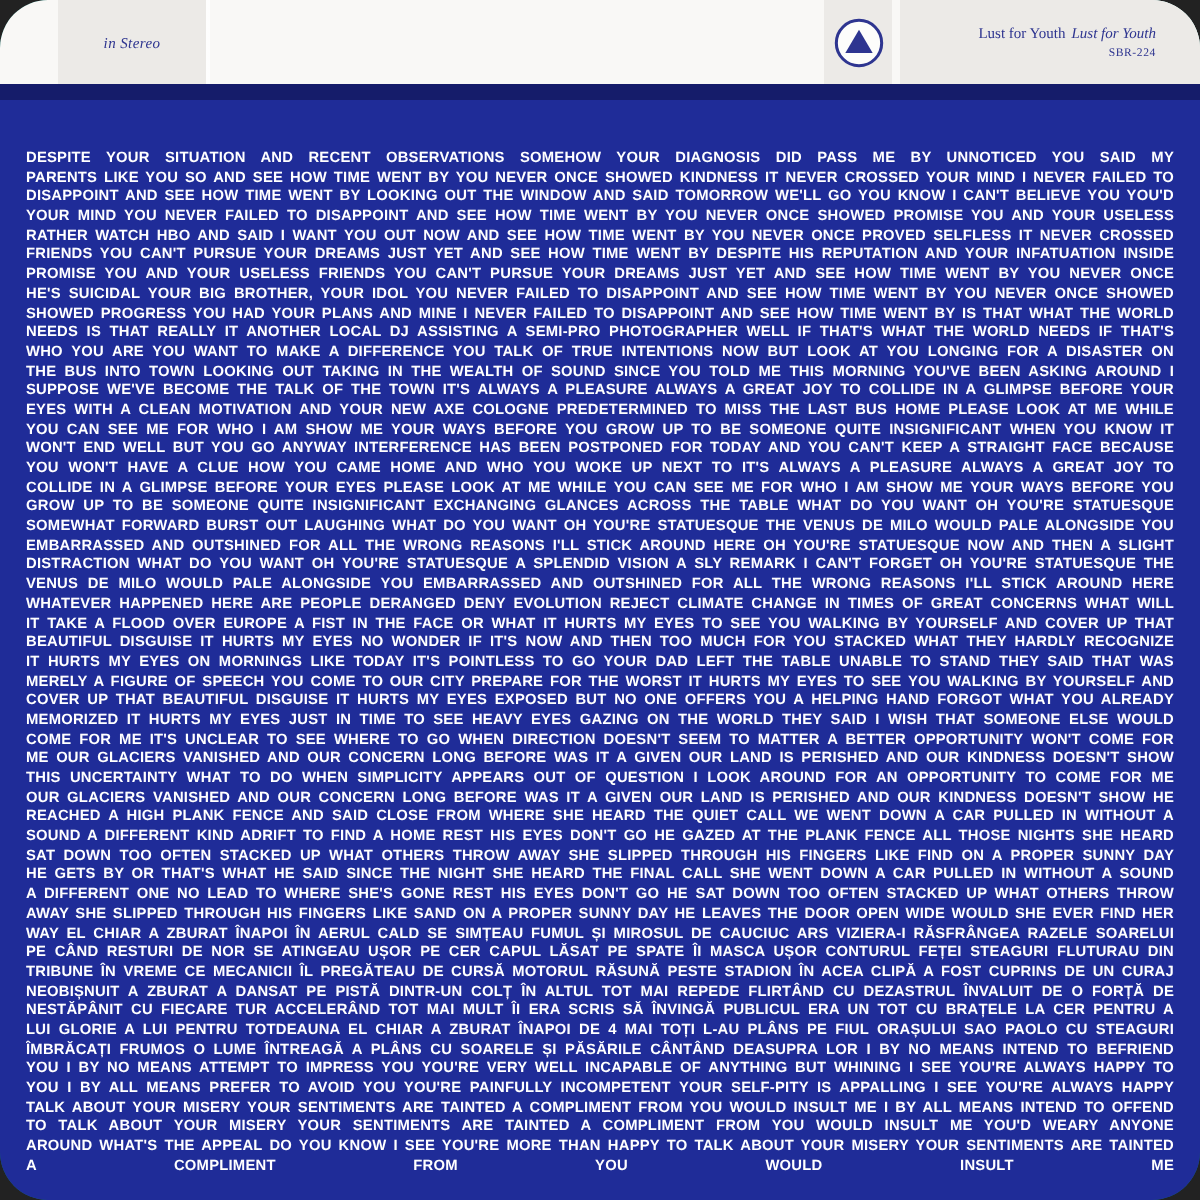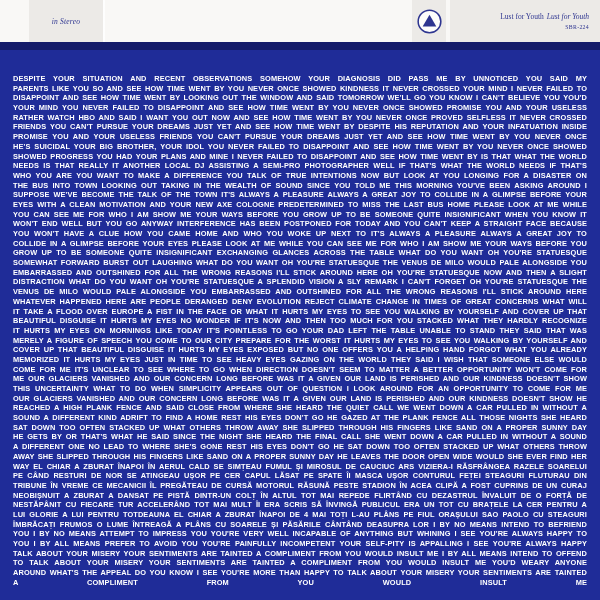--- a/index.html
+++ b/index.html
@@ -1,19 +1,20 @@
 <!DOCTYPE html>
 <html><head>
 <meta charset="utf-8">
 <style>
   html,body { margin:0; padding:0; background:#222; }
   .cover {
     position:relative; width:600px; height:600px; margin:0 auto;
     background:#0f766e; overflow:hidden;
     font-family:"Liberation Sans","DejaVu Sans",sans-serif;
+    border-radius:24px;
   }
   
   .header {
     position:absolute; top:0; left:0; width:600px; height:42px;
     background:#f9f8f6;
   }
   .stereo-panel {
     position:absolute; left:29px; top:0; width:74px; height:42px;
     background:#eceae7;
     display:flex; align-items:center; justify-content:center;
@@ -33,21 +34,21 @@
   }
   .logo-panel {
     position:absolute; left:412px; top:0; width:34px; height:42px;
     background:#eceae7; display:flex; align-items:center; justify-content:center;
   }
   .logo-icon { width:27px; height:27px; display:block; }
   .title-panel {
     position:absolute; left:450px; top:0; width:150px; height:42px;
     background:#eceae7; box-sizing:border-box;
     display:flex; flex-direction:column; align-items:flex-end; justify-content:center;
-    padding-right:11px;
+    padding-right:22px;
   }
   .title-line {
     font-family:"Liberation Serif","DejaVu Serif",serif;
     font-size:7.5px; color:#2e3590; white-space:nowrap;
   }
   .title-line .album-title { font-style:italic; margin-left:3px; }
   .catalog {
     font-family:"Liberation Serif","DejaVu Serif",serif;
     font-size:5.8px; color:#2e3590; margin-top:2.5px; letter-spacing:.3px;
   }
@@ -128,21 +129,21 @@
       <div class="lyric-line">IT HURTS MY EYES ON MORNINGS LIKE TODAY IT'S POINTLESS TO GO YOUR DAD LEFT THE TABLE UNABLE TO STAND THEY SAID THAT WAS</div>
       <div class="lyric-line">MERELY A FIGURE OF SPEECH YOU COME TO OUR CITY PREPARE FOR THE WORST IT HURTS MY EYES TO SEE YOU WALKING BY YOURSELF AND</div>
       <div class="lyric-line">COVER UP THAT BEAUTIFUL DISGUISE IT HURTS MY EYES EXPOSED BUT NO ONE OFFERS YOU A HELPING HAND FORGOT WHAT YOU ALREADY</div>
       <div class="lyric-line">MEMORIZED IT HURTS MY EYES JUST IN TIME TO SEE HEAVY EYES GAZING ON THE WORLD THEY SAID I WISH THAT SOMEONE ELSE WOULD</div>
       <div class="lyric-line">COME FOR ME IT'S UNCLEAR TO SEE WHERE TO GO WHEN DIRECTION DOESN'T SEEM TO MATTER A BETTER OPPORTUNITY WON'T COME FOR</div>
       <div class="lyric-line">ME OUR GLACIERS VANISHED AND OUR CONCERN LONG BEFORE WAS IT A GIVEN OUR LAND IS PERISHED AND OUR KINDNESS DOESN'T SHOW</div>
       <div class="lyric-line">THIS UNCERTAINTY WHAT TO DO WHEN SIMPLICITY APPEARS OUT OF QUESTION I LOOK AROUND FOR AN OPPORTUNITY TO COME FOR ME</div>
       <div class="lyric-line">OUR GLACIERS VANISHED AND OUR CONCERN LONG BEFORE WAS IT A GIVEN OUR LAND IS PERISHED AND OUR KINDNESS DOESN'T SHOW HE</div>
       <div class="lyric-line">REACHED A HIGH PLANK FENCE AND SAID CLOSE FROM WHERE SHE HEARD THE QUIET CALL WE WENT DOWN A CAR PULLED IN WITHOUT A</div>
       <div class="lyric-line">SOUND A DIFFERENT KIND ADRIFT TO FIND A HOME REST HIS EYES DON'T GO HE GAZED AT THE PLANK FENCE ALL THOSE NIGHTS SHE HEARD</div>
-      <div class="lyric-line">SAT DOWN TOO OFTEN STACKED UP WHAT OTHERS THROW AWAY SHE SLIPPED THROUGH HIS FINGERS LIKE SAND ON A PROPER SUNNY DAY</div>
+      <div class="lyric-line">SAT DOWN TOO OFTEN STACKED UP WHAT OTHERS THROW AWAY SHE SLIPPED THROUGH HIS FINGERS LIKE FIND ON A PROPER SUNNY DAY</div>
       <div class="lyric-line">HE GETS BY OR THAT'S WHAT HE SAID SINCE THE NIGHT SHE HEARD THE FINAL CALL SHE WENT DOWN A CAR PULLED IN WITHOUT A SOUND</div>
       <div class="lyric-line">A DIFFERENT ONE NO LEAD TO WHERE SHE'S GONE REST HIS EYES DON'T GO HE SAT DOWN TOO OFTEN STACKED UP WHAT OTHERS THROW</div>
       <div class="lyric-line">AWAY SHE SLIPPED THROUGH HIS FINGERS LIKE SAND ON A PROPER SUNNY DAY HE LEAVES THE DOOR OPEN WIDE WOULD SHE EVER FIND HER</div>
       <div class="lyric-line">WAY EL CHIAR A ZBURAT ÎNAPOI ÎN AERUL CALD SE SIMȚEAU FUMUL ȘI MIROSUL DE CAUCIUC ARS VIZIERA-I RĂSFRÂNGEA RAZELE SOARELUI</div>
       <div class="lyric-line">PE CÂND RESTURI DE NOR SE ATINGEAU UȘOR PE CER CAPUL LĂSAT PE SPATE ÎI MASCA UȘOR CONTURUL FEȚEI STEAGURI FLUTURAU DIN</div>
       <div class="lyric-line">TRIBUNE ÎN VREME CE MECANICII ÎL PREGĂTEAU DE CURSĂ MOTORUL RĂSUNĂ PESTE STADION ÎN ACEA CLIPĂ A FOST CUPRINS DE UN CURAJ</div>
       <div class="lyric-line">NEOBIȘNUIT A ZBURAT A DANSAT PE PISTĂ DINTR-UN COLȚ ÎN ALTUL TOT MAI REPEDE FLIRTÂND CU DEZASTRUL ÎNVALUIT DE O FORȚĂ DE</div>
       <div class="lyric-line">NESTĂPÂNIT CU FIECARE TUR ACCELERÂND TOT MAI MULT ÎI ERA SCRIS SĂ ÎNVINGĂ PUBLICUL ERA UN TOT CU BRAȚELE LA CER PENTRU A</div>
       <div class="lyric-line">LUI GLORIE A LUI PENTRU TOTDEAUNA EL CHIAR A ZBURAT ÎNAPOI DE 4 MAI TOȚI L-AU PLÂNS PE FIUL ORAȘULUI SAO PAOLO CU STEAGURI</div>
       <div class="lyric-line">ÎMBRĂCAȚI FRUMOS O LUME ÎNTREAGĂ A PLÂNS CU SOARELE ȘI PĂSĂRILE CÂNTÂND DEASUPRA LOR I BY NO MEANS INTEND TO BEFRIEND</div>

